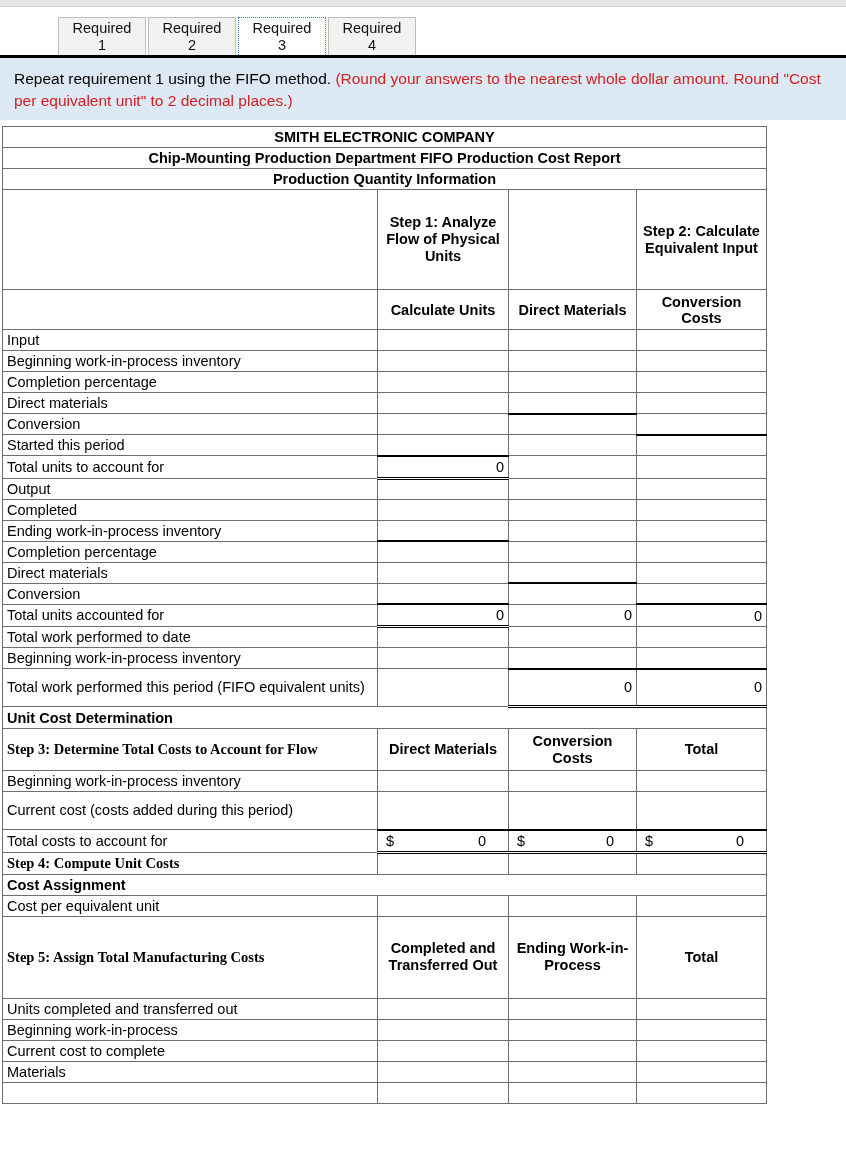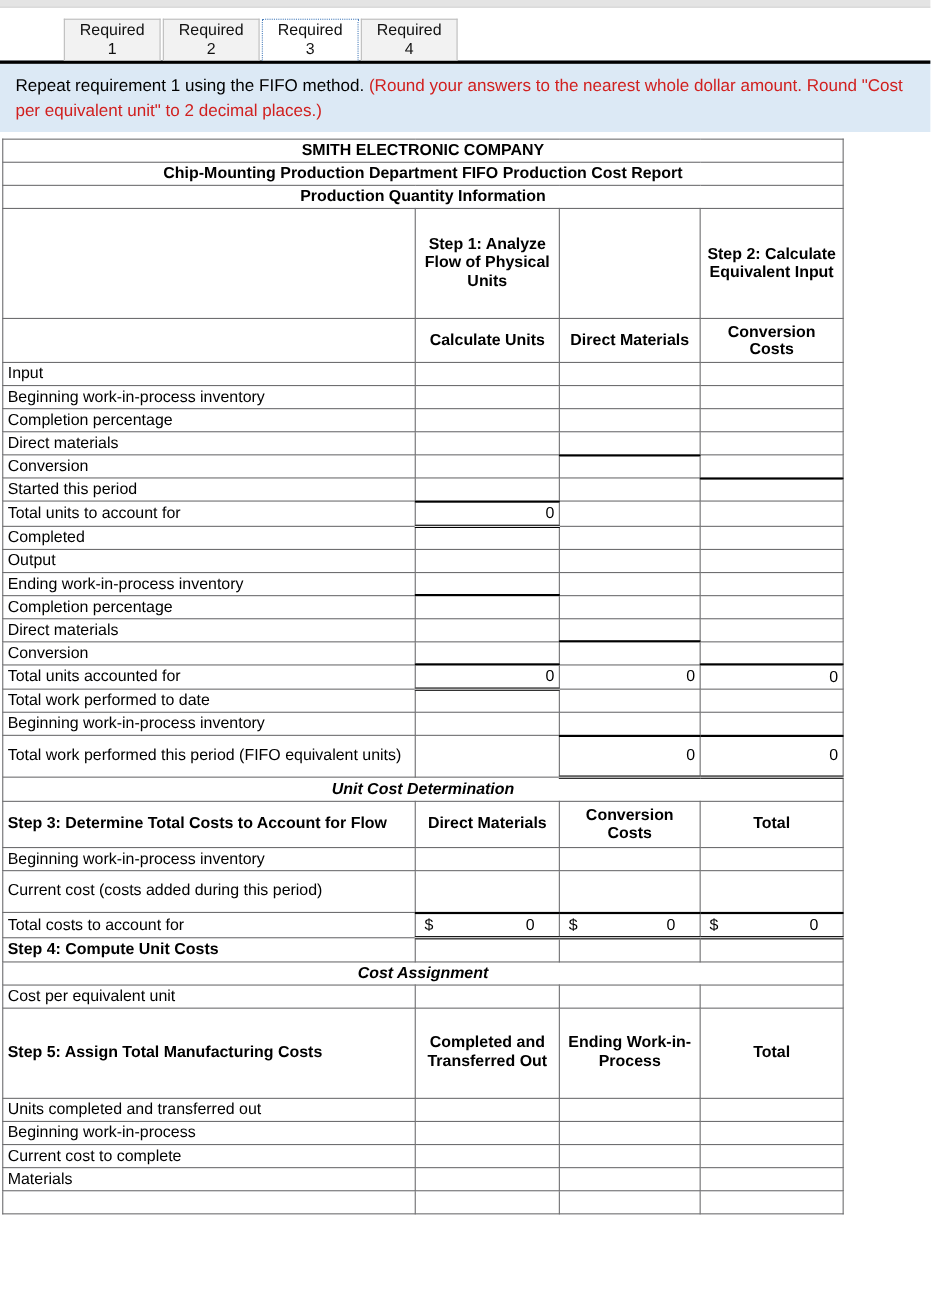--- a/index.html
+++ b/index.html
@@ -95,26 +95,25 @@
   td.hdr {
     background: #74a9e3;
     border: 1px solid #7f7f7f;
     font-weight: bold;
     text-align: center;
   }
   td.hdr.tall { height: auto; padding: 4px 3px; line-height: 17px; }
 
   
   td.band {
-    text-align: center;
+    text-align: left;
     font-weight: bold;
-    font-style: italic;
-  }
-  
-  td.boldlabel { font-weight: bold; line-height: 17px; }
+  }
+  
+  td.boldlabel { font-weight: bold; line-height: 17px; font-family: Liberation Serif, serif; }
   
   td.colhead { text-align: center; font-weight: bold; line-height: 17px; }
 
   .ind1 { padding-left: 16px; }
   .ind2 { padding-left: 30px; }
 
   td.num { text-align: right; padding-right: 18px; }
 
   
   td.money {
@@ -232,27 +231,27 @@
       <td></td>
       <td></td>
     </tr>
     <tr>
       <td>Total units to account for</td>
       <td class="num rule-dbl-bottom">0</td>
       <td></td>
       <td></td>
     </tr>
     <tr>
+      <td>Output</td>
+      <td></td>
+      <td></td>
+      <td></td>
+    </tr>
+    <tr>
       <td class="ind1">Completed</td>
-      <td></td>
-      <td></td>
-      <td></td>
-    </tr>
-    <tr>
-      <td>Output</td>
       <td></td>
       <td></td>
       <td></td>
     </tr>
     <tr>
       <td class="ind1">Ending work-in-process inventory</td>
       <td class="rule-bottom"></td>
       <td></td>
       <td></td>
     </tr>

